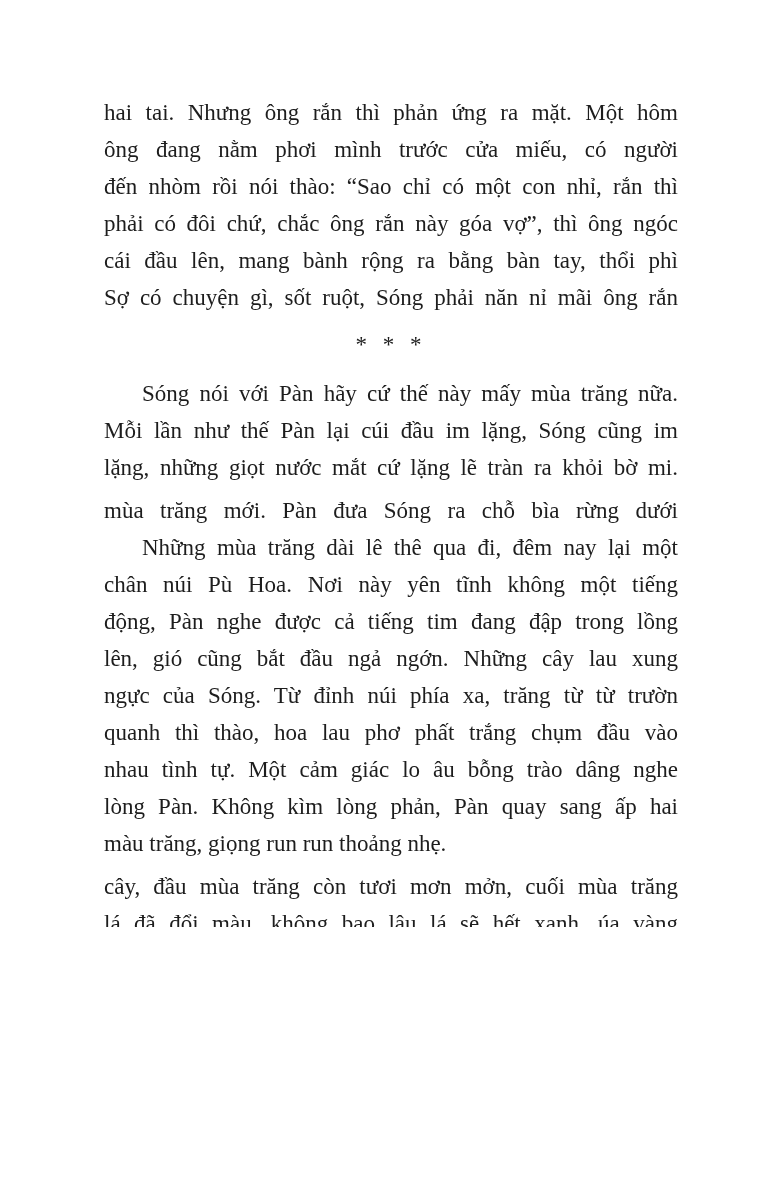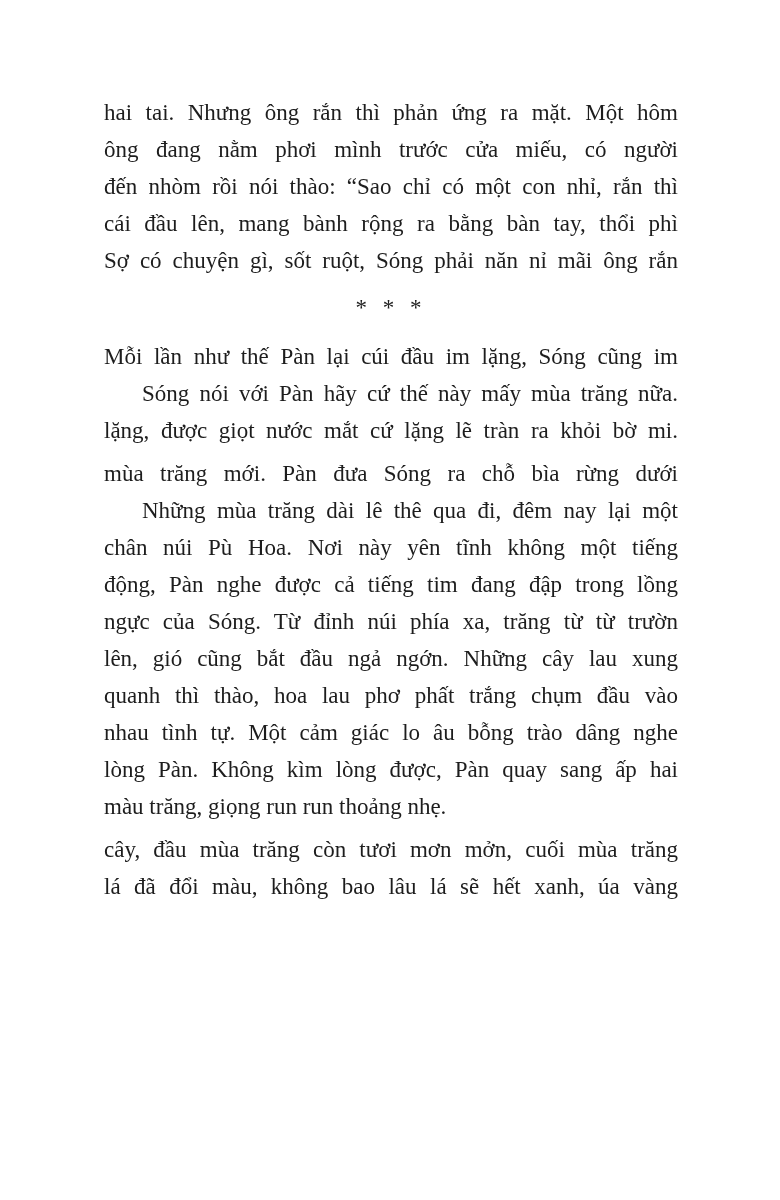--- a/index.html
+++ b/index.html
@@ -88,39 +88,40 @@
 </head>
 <body>
 
 <div class="page">
 
   <main class="text-block" id="text-block">
       <div class="paragraph">
         <div class="line">hai tai. Nhưng ông rắn thì phản ứng ra mặt. Một hôm</div>
         <div class="line">ông đang nằm phơi mình trước cửa miếu, có người</div>
         <div class="line">đến nhòm rồi nói thào: “Sao chỉ có một con nhỉ, rắn thì</div>
+        <div class="line">phải có đôi chứ, chắc ông rắn này góa vợ”, thì ông ngóc</div>
         <div class="line">cái đầu lên, mang bành rộng ra bằng bàn tay, thổi phì</div>
         <div class="line">Sợ có chuyện gì, sốt ruột, Sóng phải năn nỉ mãi ông rắn</div>
       </div>
       <div class="separator">* * *</div>
       <div class="paragraph">
+        <div class="line indent">Sóng nói với Pàn hãy cứ thế này mấy mùa trăng nữa.</div>
         <div class="line">Mỗi lần như thế Pàn lại cúi đầu im lặng, Sóng cũng im</div>
-        <div class="line indent">Sóng nói với Pàn hãy cứ thế này mấy mùa trăng nữa.</div>
-        <div class="line">lặng, được giọt nước mắt cứ lặng lẽ tràn ra khỏi bờ mi.</div>
+        <div class="line">lặng, những giọt nước mắt cứ lặng lẽ tràn ra khỏi bờ mi.</div>
       </div>
       <div class="paragraph">
         <div class="line">mùa trăng mới. Pàn đưa Sóng ra chỗ bìa rừng dưới</div>
         <div class="line indent">Những mùa trăng dài lê thê qua đi, đêm nay lại một</div>
         <div class="line">chân núi Pù Hoa. Nơi này yên tĩnh không một tiếng</div>
         <div class="line">động, Pàn nghe được cả tiếng tim đang đập trong lồng</div>
+        <div class="line">lên, gió cũng bắt đầu ngả ngớn. Những cây lau xung</div>
         <div class="line">ngực của Sóng. Từ đỉnh núi phía xa, trăng từ từ trườn</div>
-        <div class="line">lên, gió cũng bắt đầu ngả ngớn. Những cây lau xung</div>
         <div class="line">quanh thì thào, hoa lau phơ phất trắng chụm đầu vào</div>
         <div class="line">nhau tình tự. Một cảm giác lo âu bỗng trào dâng nghe</div>
-        <div class="line">lòng Pàn. Không kìm lòng được, Pàn quay sang ấp hai</div>
+        <div class="line">lòng Pàn. Không kìm lòng phản, Pàn quay sang ấp hai</div>
         <div class="line no-stretch">màu trăng, giọng run run thoảng nhẹ.</div>
       </div>
       <div class="paragraph">
         <div class="line">cây, đầu mùa trăng còn tươi mơn mởn, cuối mùa trăng</div>
         <div class="line">lá đã đổi màu, không bao lâu lá sẽ hết xanh, úa vàng</div>
       </div>
     </main>
 
   <footer class="footer">
     <span class="page-num">34</span>

